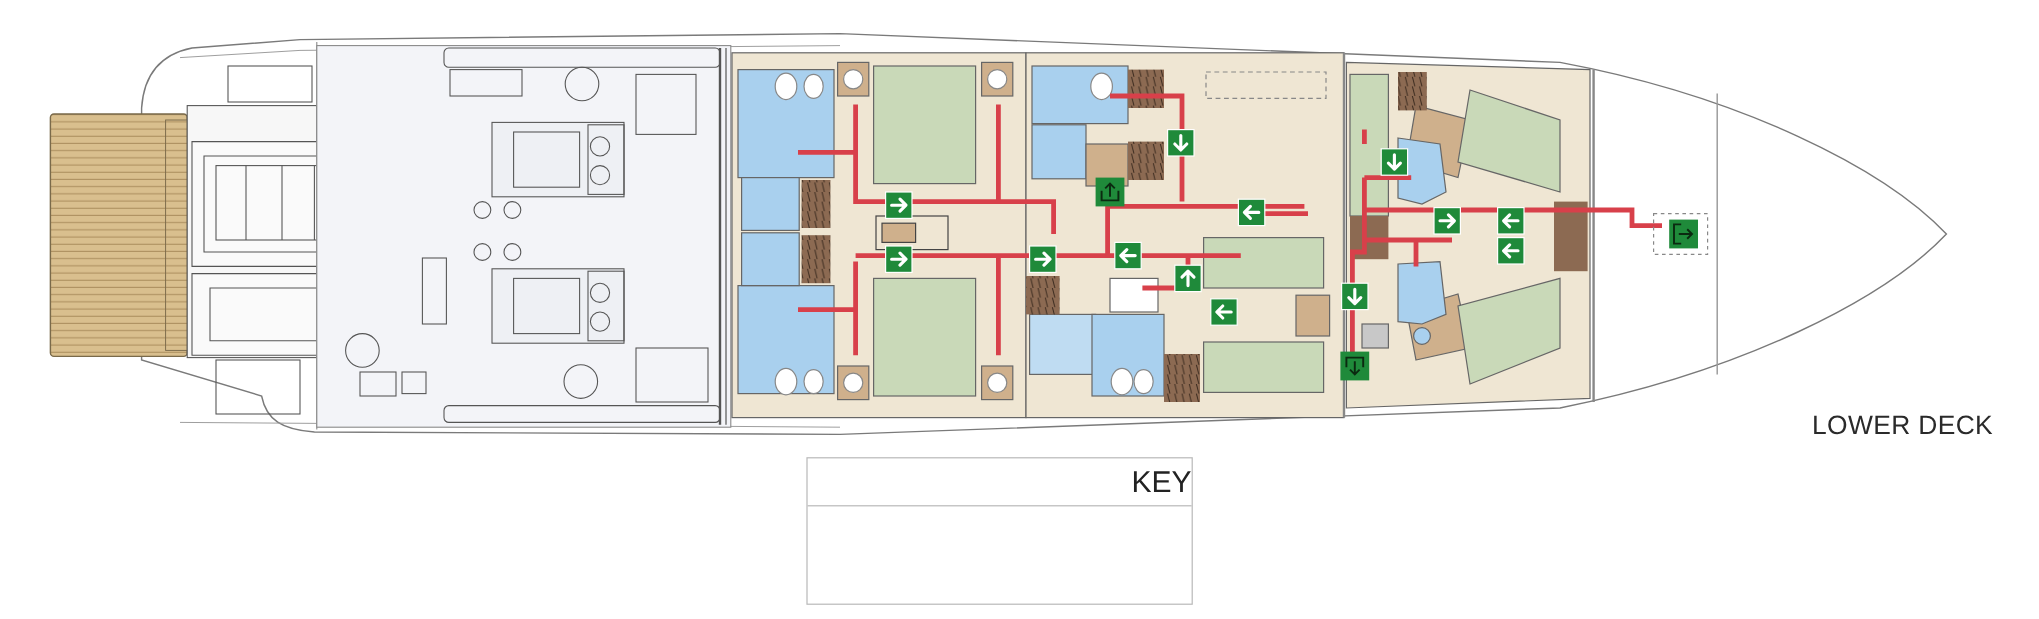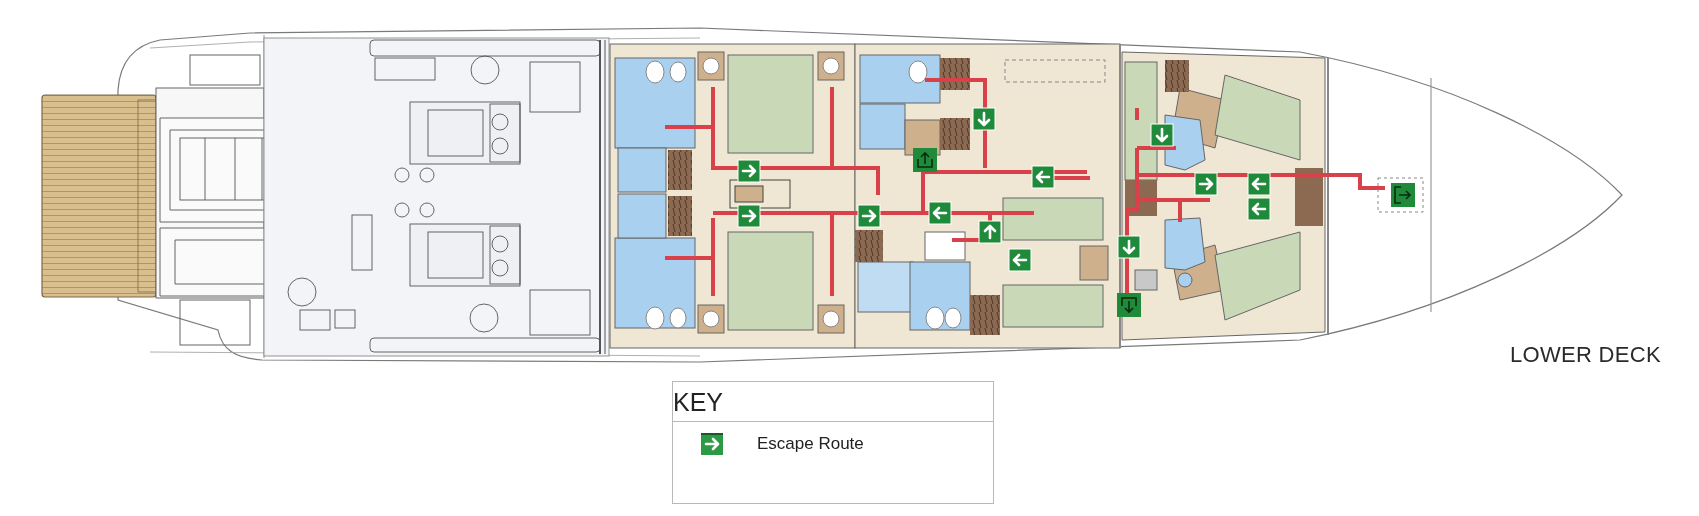--- a/index.html
+++ b/index.html
@@ -1,19 +1,19 @@
 <!DOCTYPE html>
 <html><head>
 <meta charset="utf-8">
 <style>
   html, body { margin:0; padding:0; background:#ffffff; }
   body { width:1699px; height:516px; position:relative; overflow:hidden; font-family:"Liberation Sans", sans-serif; }
   #plan { position:absolute; left:0; top:0; width:1699px; height:516px; }
   .key-box { position:absolute; left:672px; top:381px; width:322px; height:123px; border:1px solid #b8b8b8; background:#fff; box-sizing:border-box; }
-  .key-title { position:absolute; left:0; top:0; width:100%; height:39px; border-bottom:1px solid #b8b8b8; text-align:left; line-height:40px; font-size:25px; color:#222; }
+  .key-title { position:absolute; left:0; top:0; width:100%; height:39px; border-bottom:1px solid #b8b8b8; text-align:right; line-height:40px; font-size:25px; color:#222; }
   .key-row { position:absolute; left:0; width:100%; height:26px; }
   .key-row .sym { position:absolute; left:28px; top:2px; width:22px; height:22px; }
   .key-row .lbl { position:absolute; left:84px; top:0; line-height:26px; font-size:17px; color:#222; }
   .deck-label { position:absolute; left:1472px; top:342px; font-size:22px; color:#2a2a2a; letter-spacing:0.3px;margin-left:38px; }
 </style>
 </head>
 <body>
 
 <svg id="plan" data-name="plan-svg" viewBox="0 0 1699 516" xmlns="http://www.w3.org/2000/svg">
   <defs>
@@ -224,21 +224,13 @@
     <use href="#exitDown" x="1129" y="305" data-name="exit-hatch-icon"></use>
     <rect x="1378" y="178" width="45" height="34" fill="none" stroke="#888" stroke-dasharray="3,3" data-name="exit-hatch-outline"></rect>
     <use href="#exitSign" x="1403" y="195" data-name="exit-door-icon"></use>
   </g>
 </svg>
 
 <div class="deck-label" data-name="deck-title">LOWER DECK</div>
 
 <div class="key-box" data-name="legend">
   <div class="key-title" data-name="legend-title">KEY</div>
-  <div class="key-row" style="top:49px;" data-name="legend-item-escape-route">
-    <svg class="sym" viewBox="0 0 22 22" data-name="escape-route-arrow-icon">
-      <rect x="0" y="0" width="22" height="22" fill="#2c9a45"></rect>
-      <line x1="0" y1="1" x2="22" y2="1" stroke="#1a5a28" stroke-width="2"></line>
-      <path d="M5,11 H16 M12,6 L17,11 L12,16" stroke="#fff" stroke-width="2.6" fill="none" stroke-linecap="round" stroke-linejoin="round"></path>
-    </svg>
-    <span class="lbl" data-name="legend-label">Escape Route</span>
-  </div>
 </div>
 
 </body></html>

